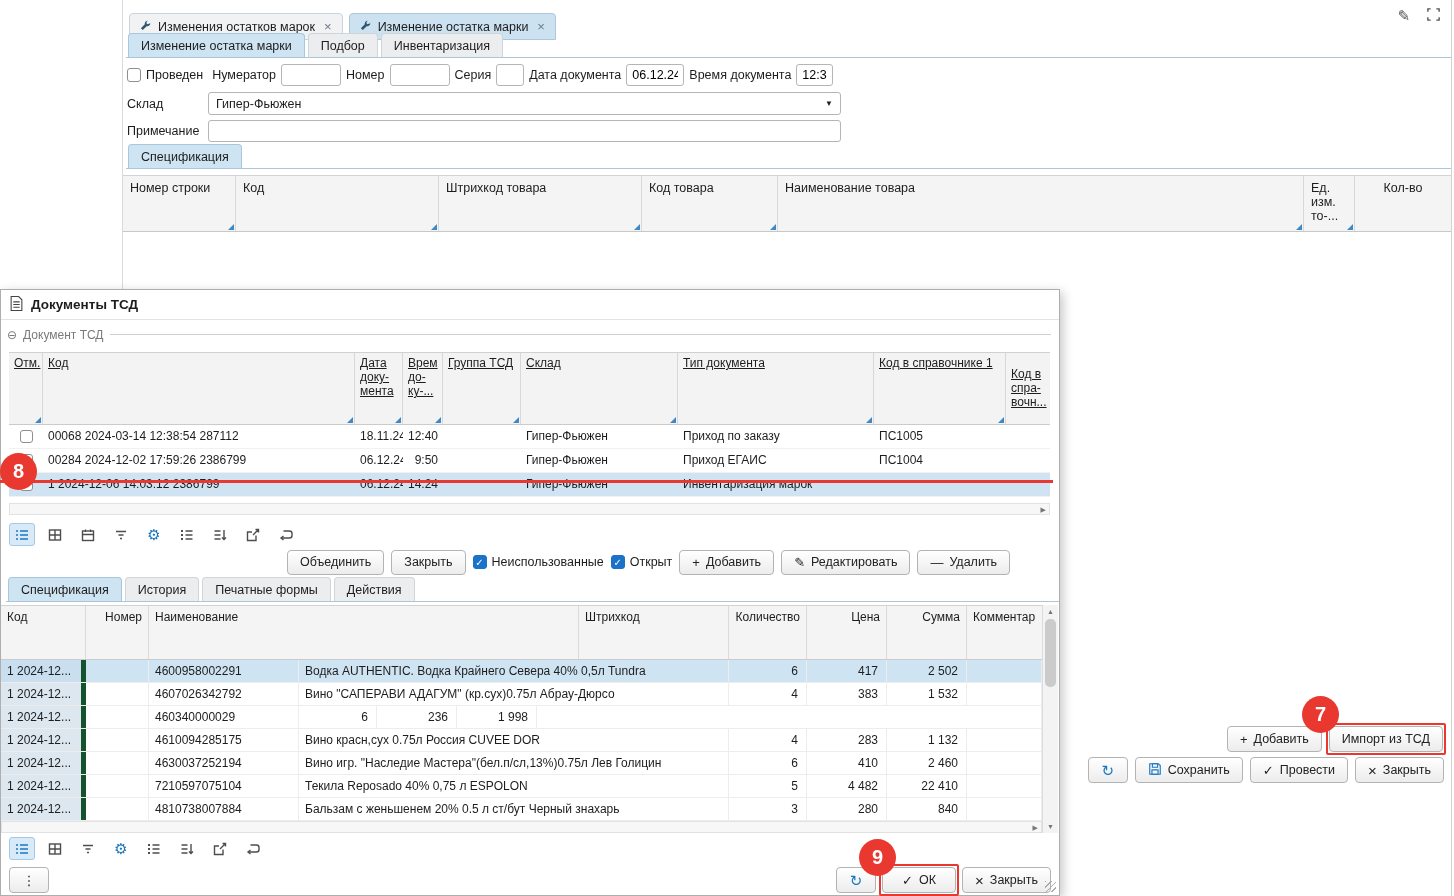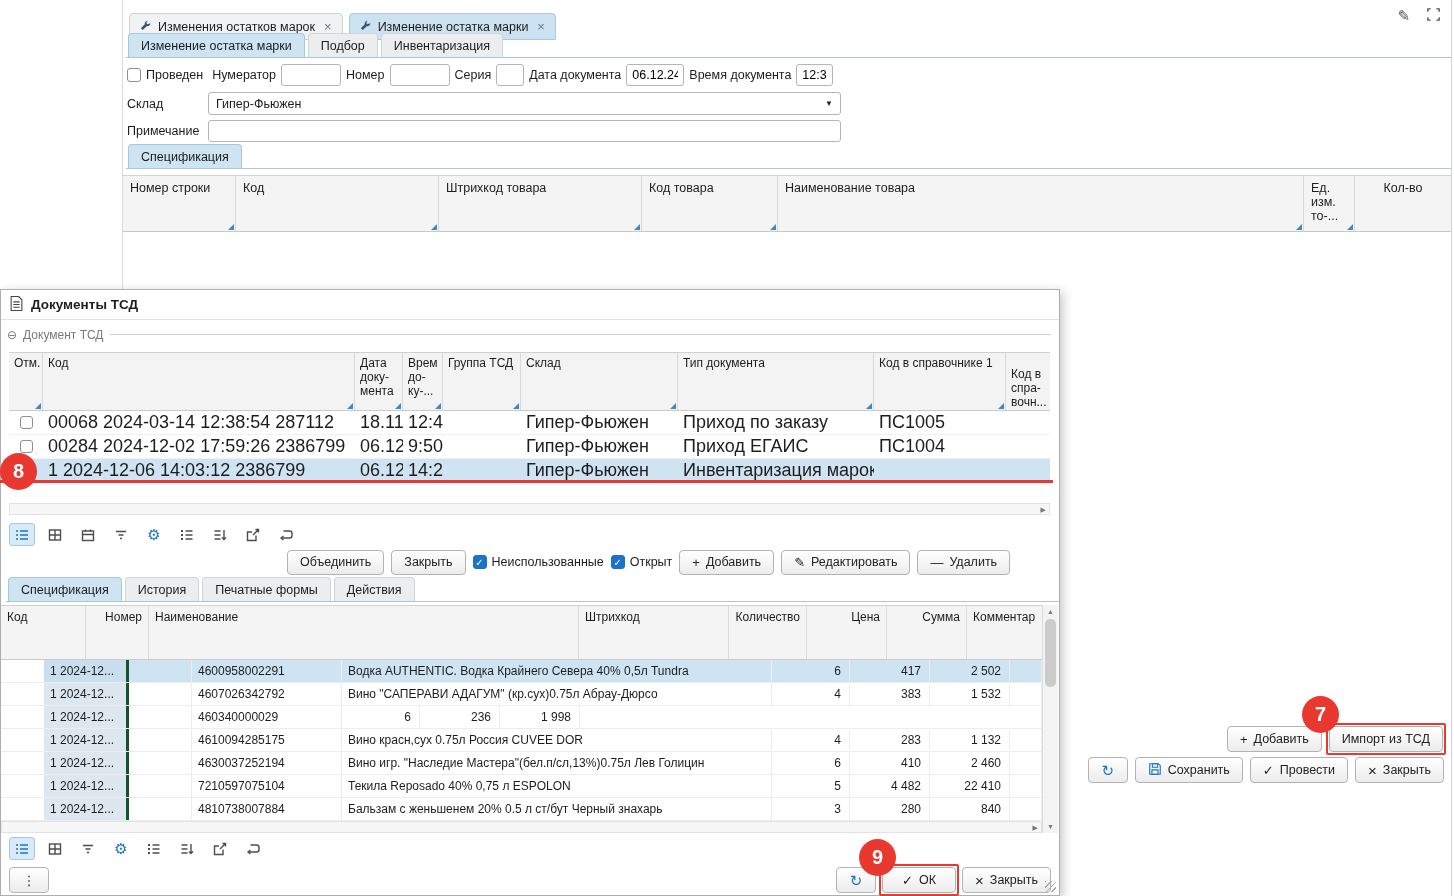--- a/index.html
+++ b/index.html
@@ -56,43 +56,43 @@
   .efooter{position:absolute;top:757px;right:7px;display:flex;gap:7px;}
   
   .modal{position:absolute;left:0;top:289px;width:1060px;height:607px;background:#fff;border:1px solid #aeaeae;
          box-sizing:border-box;box-shadow:3px 3px 10px rgba(0,0,0,.22);z-index:10;}
   .mtitle{height:29px;border-bottom:1px solid #e3e3e3;display:flex;align-items:center;gap:8px;padding:0 9px;
           font-weight:bold;font-size:13.5px;}
   .mgroup{position:absolute;left:6px;right:8px;top:37px;height:15px;display:flex;align-items:center;gap:6px;
           color:#7a7a7a;font-size:12px;}
   .gline{flex:1;border-top:1px solid #cfcfcf;}
   .dtable{position:absolute;left:8px;top:62px;width:1041px;}
-  .dhead{display:flex;background:#f3f3f3;border-top:1px solid #d0d0d0;border-bottom:1px solid #cbcbcb;height:59px;box-sizing:border-box;}
+  .dhead{display:flex;background:#f3f3f3;border-top:1px solid #d0d0d0;border-bottom:1px solid #cbcbcb;height:73px;box-sizing:border-box;text-decoration:underline;}
   .dh{position:relative;box-sizing:border-box;padding:3px 5px;font-size:12px;border-right:1px solid #d8d8d8;overflow:hidden;}
   .d1{width:34px}.d2{width:312px}.d3{width:48px}.d4{width:40px}.d5{width:78px}.d6{width:157px}.d7{width:196px}.d8{width:132px}.d9{flex:1;border-right:none;margin-top:11px;}
-  .drow{display:flex;height:24px;border-bottom:1px solid #f1f1f1;font-size:18px;box-sizing:border-box;}
+  .drow{display:flex;height:24px;border-bottom:1px solid #f1f1f1;font-size:12px;box-sizing:border-box;}
   .dc{box-sizing:border-box;padding:0 5px;line-height:23px;overflow:hidden;white-space:nowrap;}
   .dc.ctr{display:flex;align-items:center;justify-content:center;padding:0;}
   .dc.rt{text-align:right;}
   .drow.selected{background:#cfe3f2;}
   .hscroll{position:absolute;height:12px;background:#f7f7f7;border:1px solid #e2e2e2;box-sizing:border-box;}
   .hscroll .ar{position:absolute;top:2px;font-size:7px;color:#777;line-height:1;}
   .toolbar{position:absolute;left:8px;display:flex;gap:7px;align-items:center;}
   .actions{position:absolute;left:286px;top:259px;display:flex;gap:7px;align-items:center;height:26px;font-size:12.5px;}
   .actions .btn{height:25px;}
   .chklbl{display:inline-flex;align-items:center;gap:5px;white-space:nowrap;}
   .mtabs{position:absolute;left:5px;top:289px;right:0;height:23px;}
   .stable{position:absolute;left:0;top:315px;width:1041px;}
   .shead{display:flex;background:#f4f4f4;border-top:1px solid #d2d2d2;border-bottom:1px solid #cbcbcb;height:55px;box-sizing:border-box;}
   .sh{position:relative;box-sizing:border-box;padding:4px 6px;font-size:12px;border-right:1px solid #dadada;overflow:hidden;}
   .s1{width:85px}.s2{width:63px;text-align:right}.s3{width:150px}.s4{width:430px}
   .s5{width:78px;text-align:right}.s6{width:80px;text-align:right}.s7{width:80px;text-align:right}.s8{flex:1;border-right:none;}
   .srow{display:flex;height:23px;border-bottom:1px solid #ededed;font-size:12px;box-sizing:border-box;}
   .sc{box-sizing:border-box;padding:0 6px;line-height:22px;overflow:hidden;white-space:nowrap;border-right:1px solid #ededed;}
-  .sc.code{background:#dce7f0;border-right:3px solid #14532d;margin-left:43px;}
+  .sc.code{background:#dce7f0;border-right:5px solid #14532d;}
   .sc.rt{text-align:right;padding-right:8px;}
   .srow.selected .sc{background:#cfe4f3;}
   .srow.selected .sc.code{background:#c9dff0;}
   .vscroll{position:absolute;left:1041px;top:315px;width:16px;height:228px;background:#f3f3f3;border-left:1px solid #dcdcdc;box-sizing:border-box;}
   .vscroll .ar{position:absolute;left:4px;font-size:7px;color:#777;line-height:1;}
   .vthumb{position:absolute;left:2px;top:14px;width:11px;height:68px;background:#cbcbcb;border-radius:5px;}
   .mfooter{position:absolute;left:8px;right:8px;top:577px;display:flex;justify-content:space-between;align-items:center;}
   .mfr{display:flex;gap:6px;}
   .grip{position:absolute;right:3px;bottom:3px;width:11px;height:11px;
         background:repeating-linear-gradient(135deg,#ababab 0 1px,transparent 1px 4px);}

